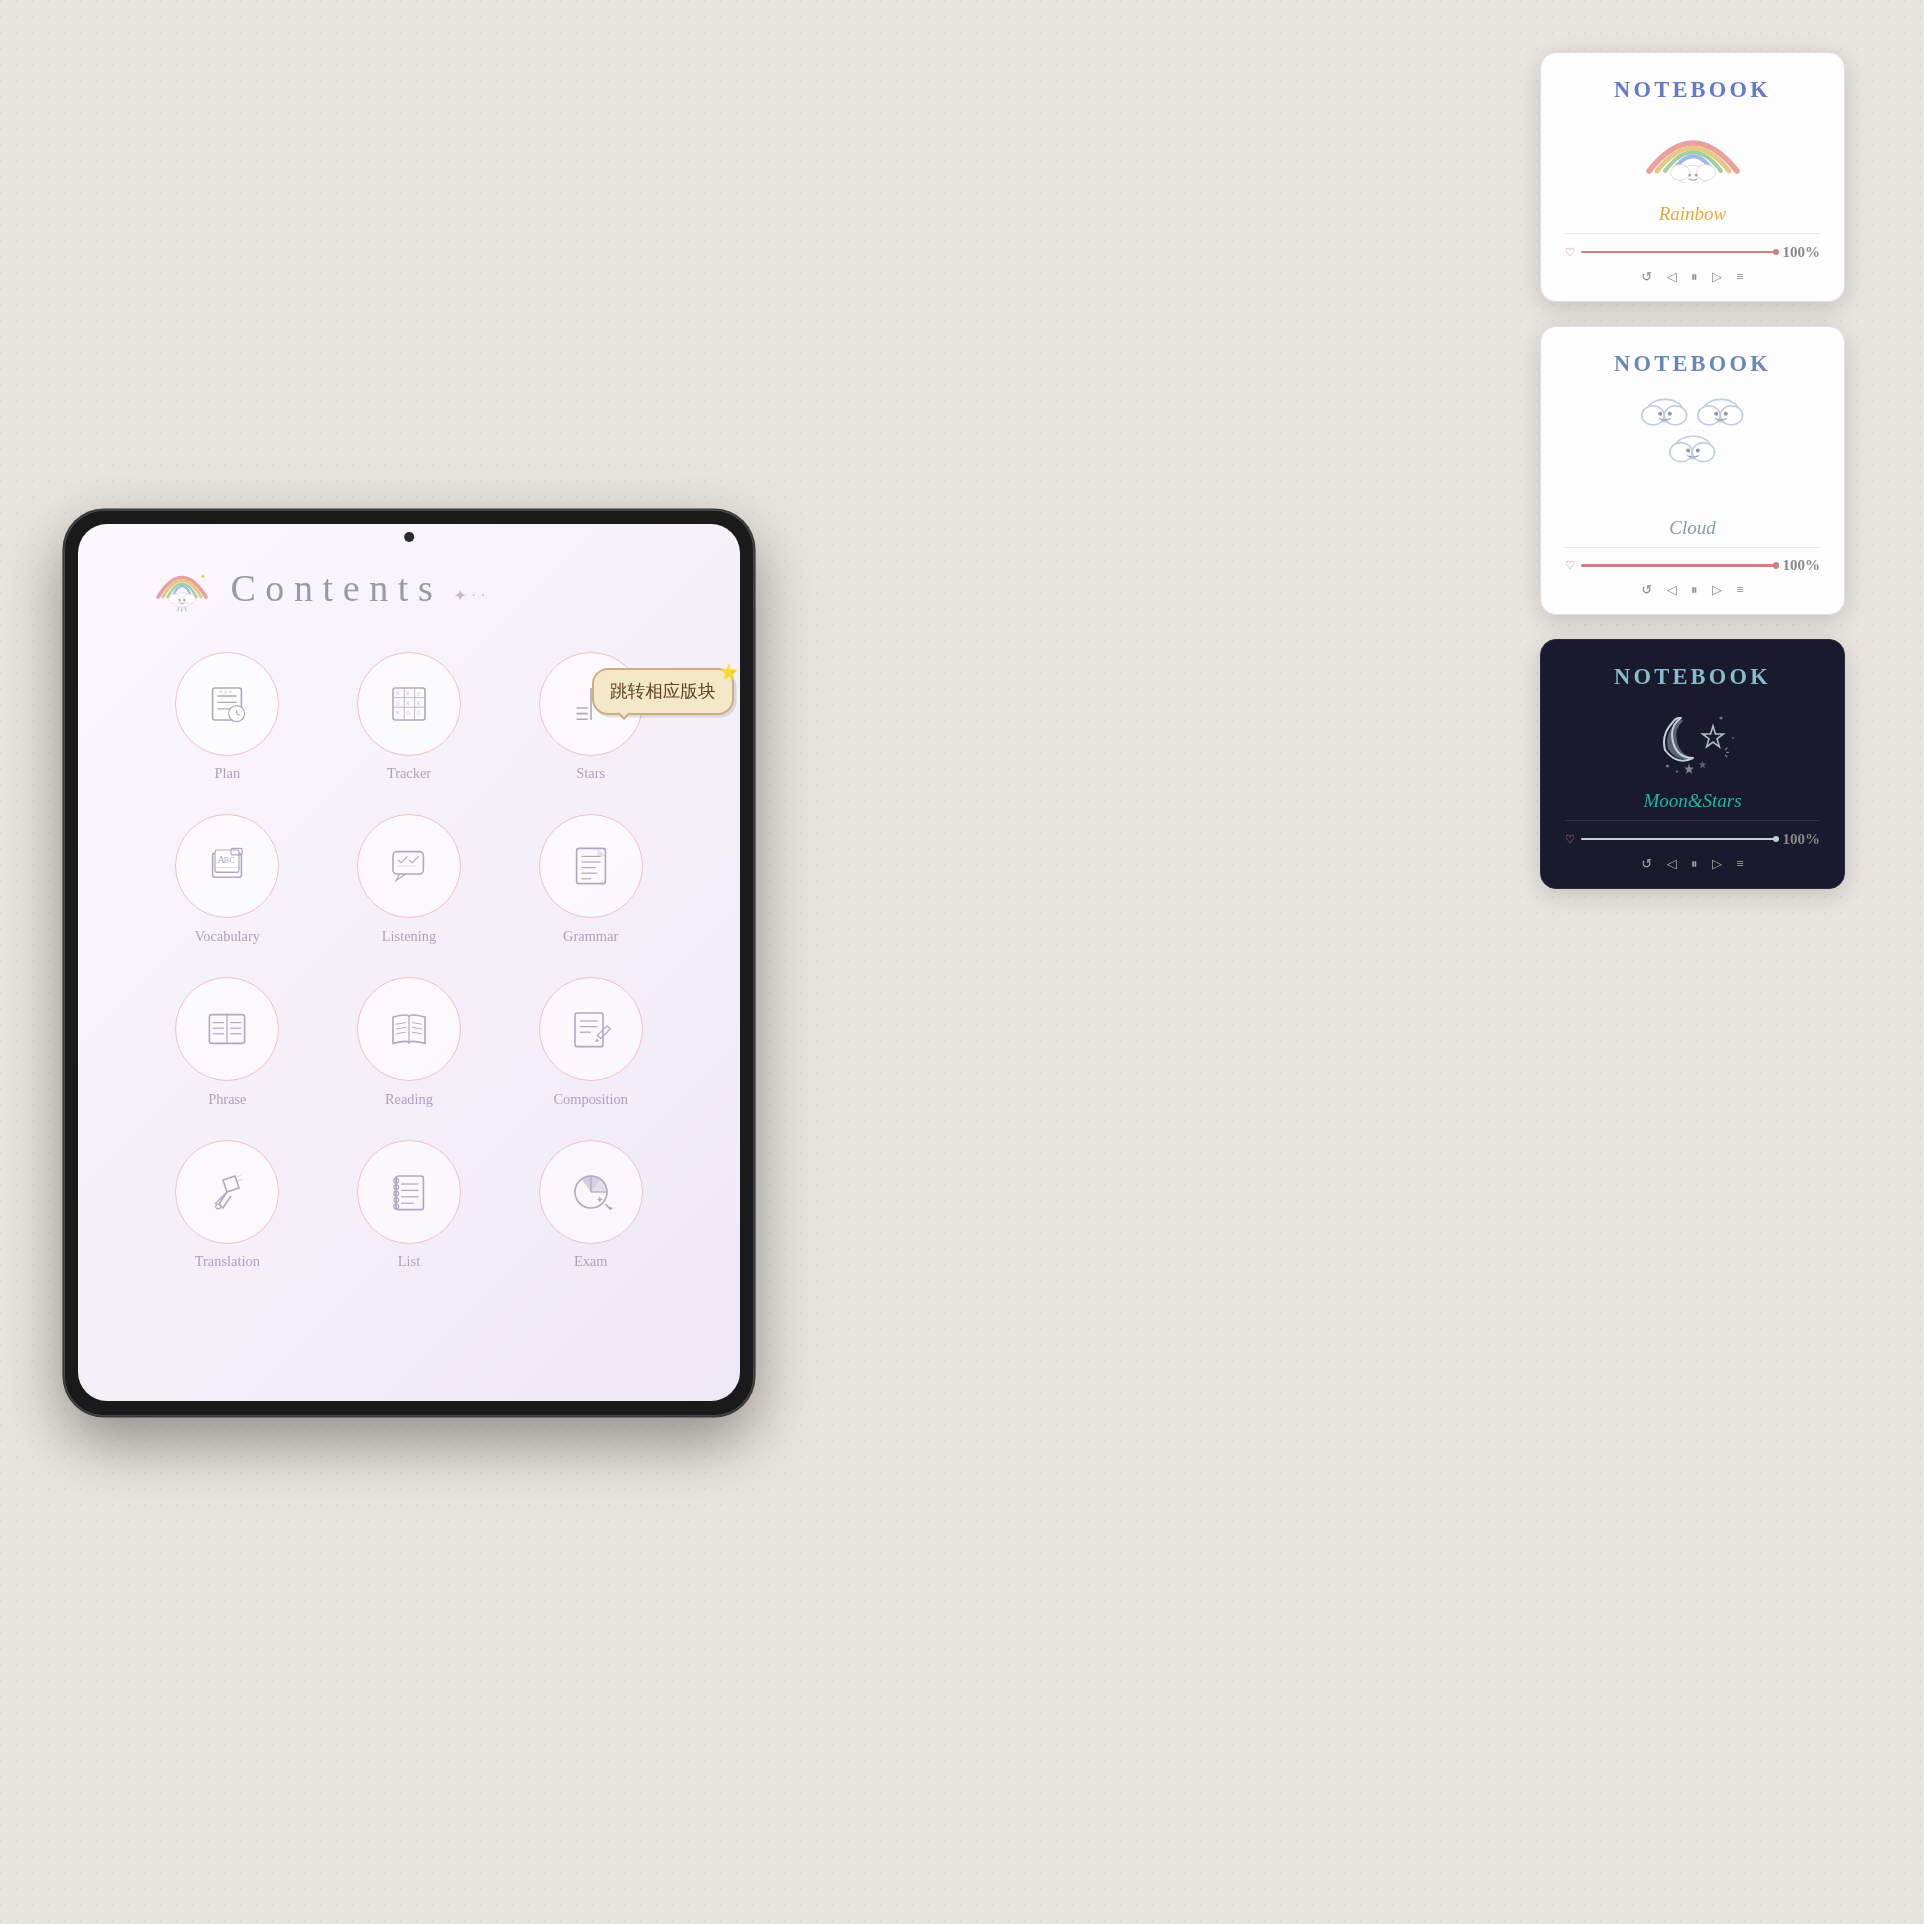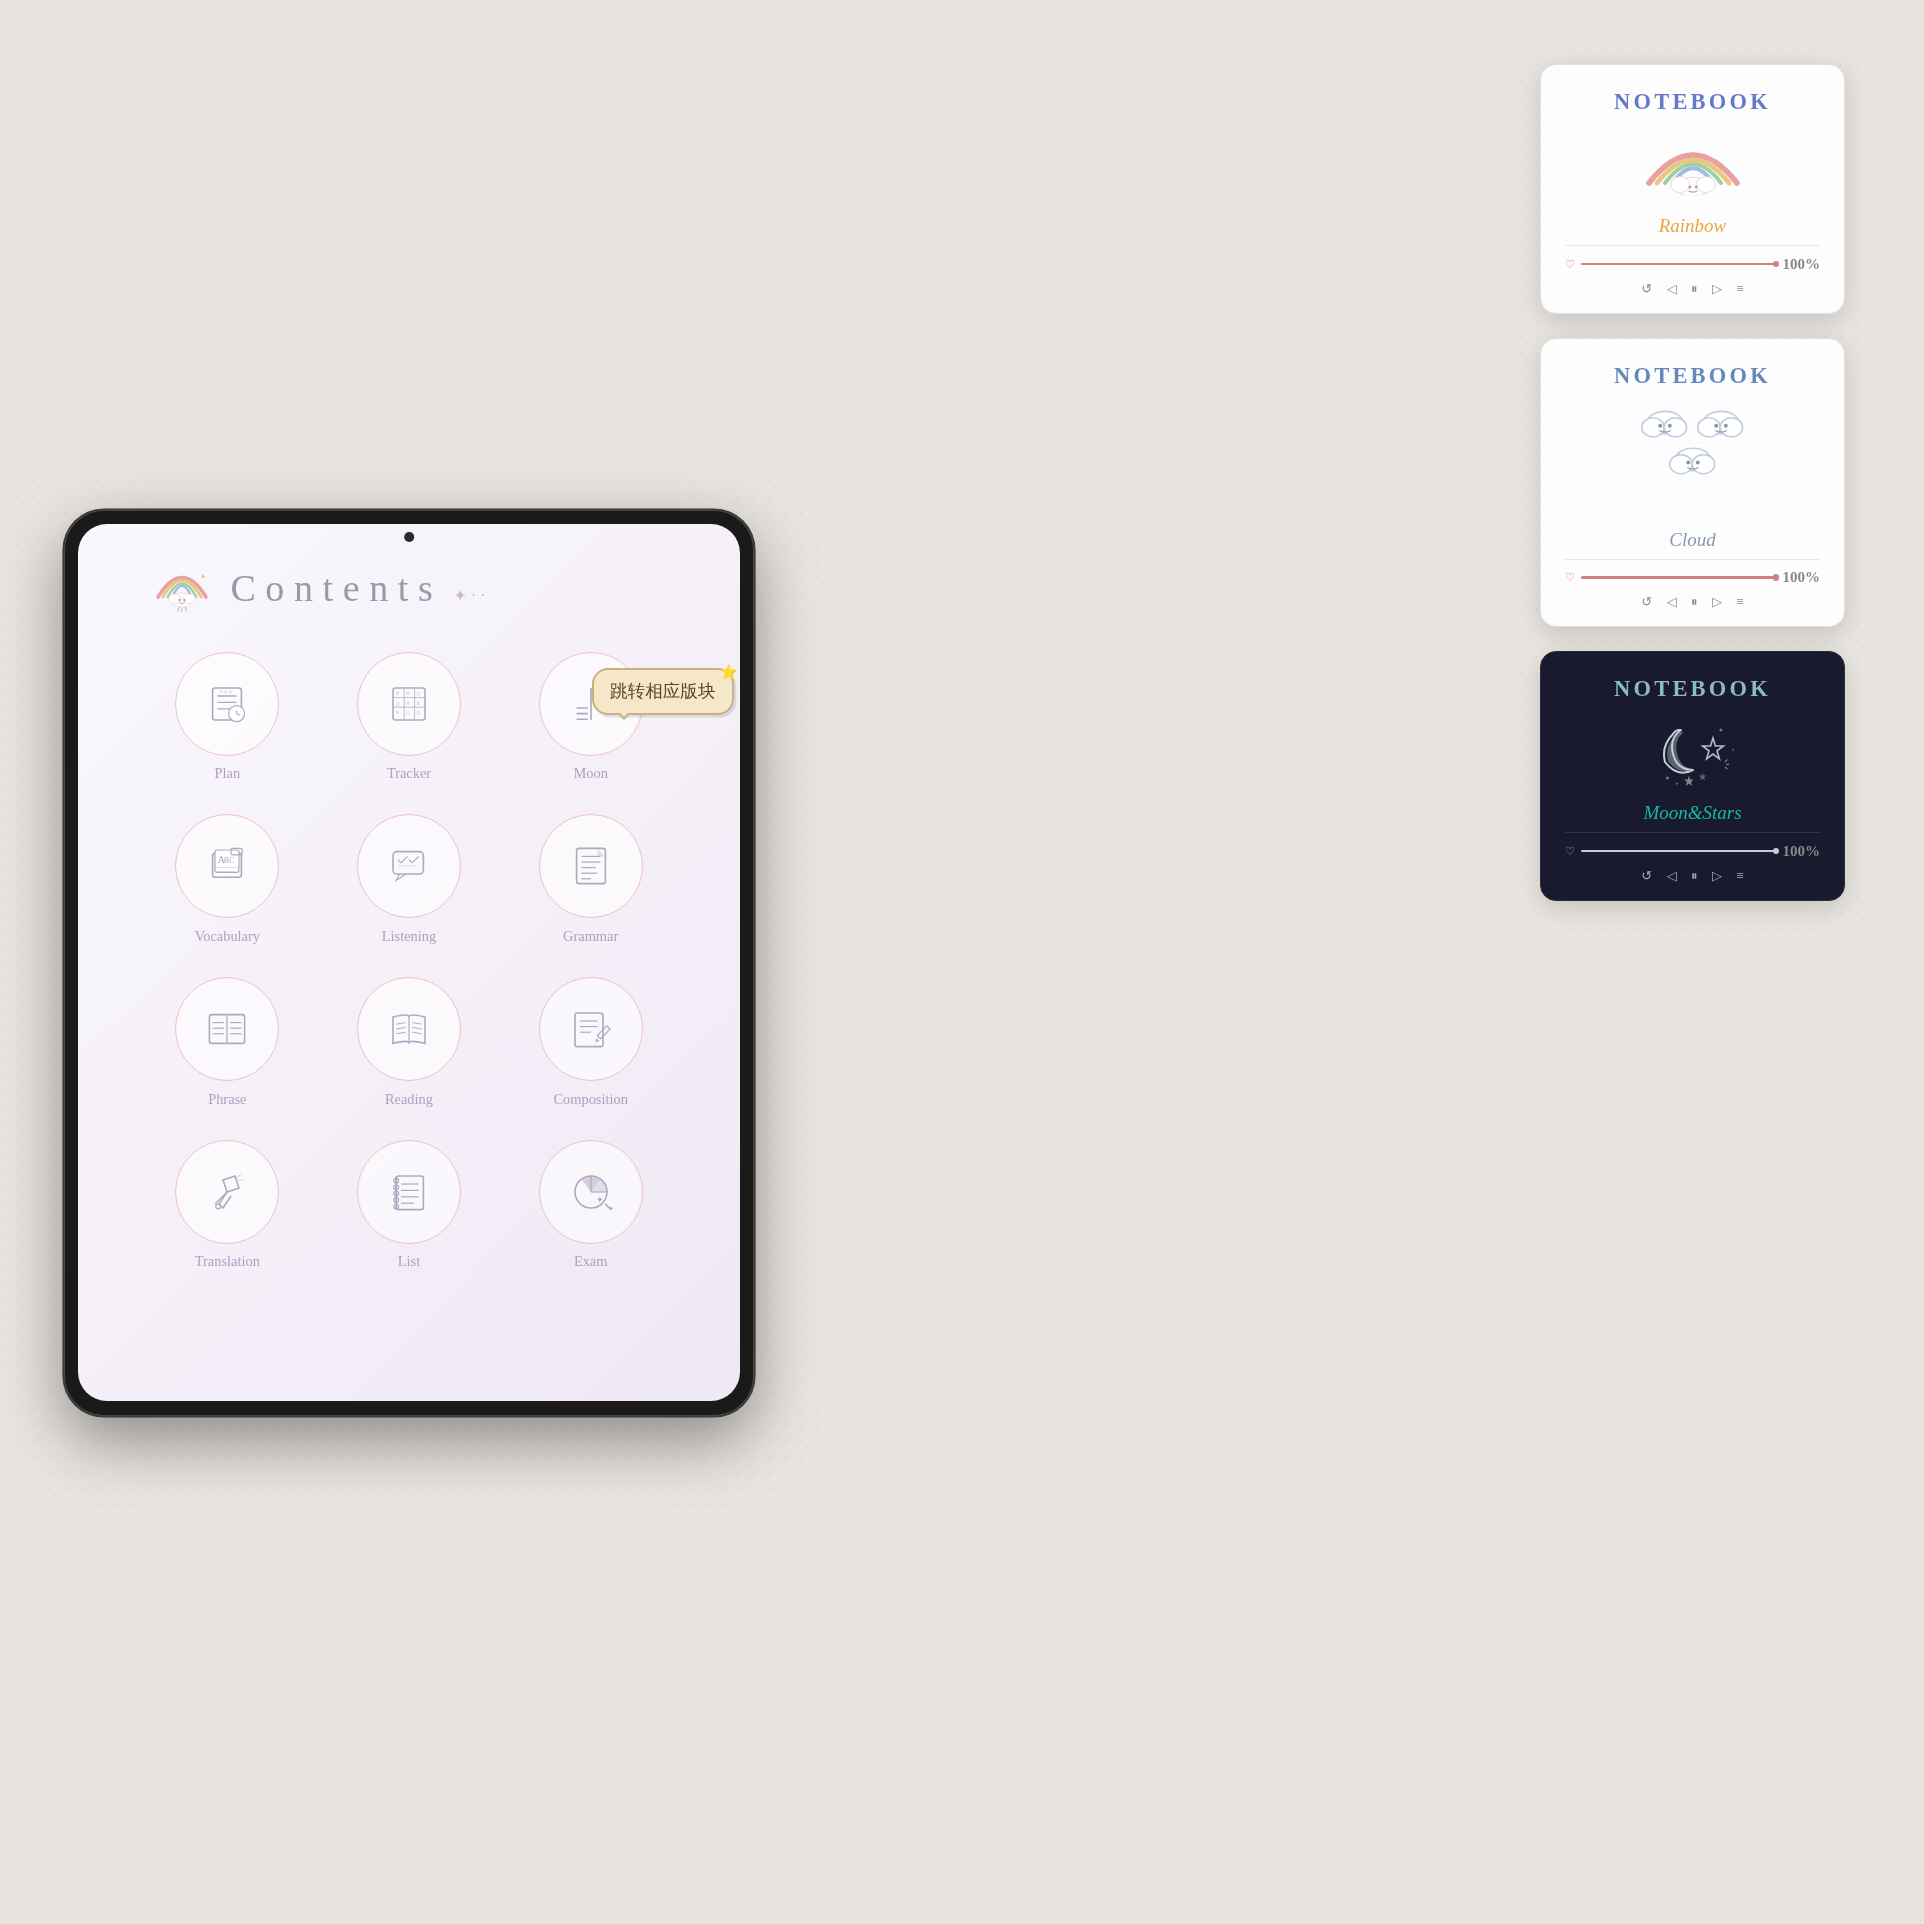--- a/index.html
+++ b/index.html
@@ -178,21 +178,21 @@
       position: absolute;
       top: -6.4px;
       right: -6.4px;
       font-size: 14.4px;
     }
 
     
     .right-panel {
       position: absolute;
       right: 80px;
-      top: 64px;
+      top: 52px;
       display: flex;
       flex-direction: column;
       gap: 24px;
     }
 
     
     .notebook-card {
       width: 305px;
       border-radius: 16px;
       padding: 24px 24px 16px;
@@ -408,21 +408,21 @@
             <svg class="circle-icon" viewBox="0 0 60 60">
 
               <line x1="30" y1="10" x2="30" y2="50" stroke="#b0a8c0" stroke-width="2"></line>
               <path d="M30,10 L50,18 L30,26" fill="#b0a8c0" opacity="0.5"></path>
 
               <line x1="12" y1="35" x2="26" y2="35" stroke="#b0a8c0" stroke-width="2"></line>
               <line x1="12" y1="42" x2="26" y2="42" stroke="#b0a8c0" stroke-width="2"></line>
               <line x1="12" y1="49" x2="26" y2="49" stroke="#b0a8c0" stroke-width="2"></line>
             </svg>
           </div>
-          <span class="item-label">Moon</span>
+          <span class="item-label">Stars</span>
 
           <div class="tooltip-bubble">
             <span class="star-decor">⭐</span>
             <span>跳转相应版块</span>
           </div>
         </div>
 
         <div class="grid-item">
           <div class="circle-btn">
             <svg class="circle-icon" viewBox="0 0 60 60">

